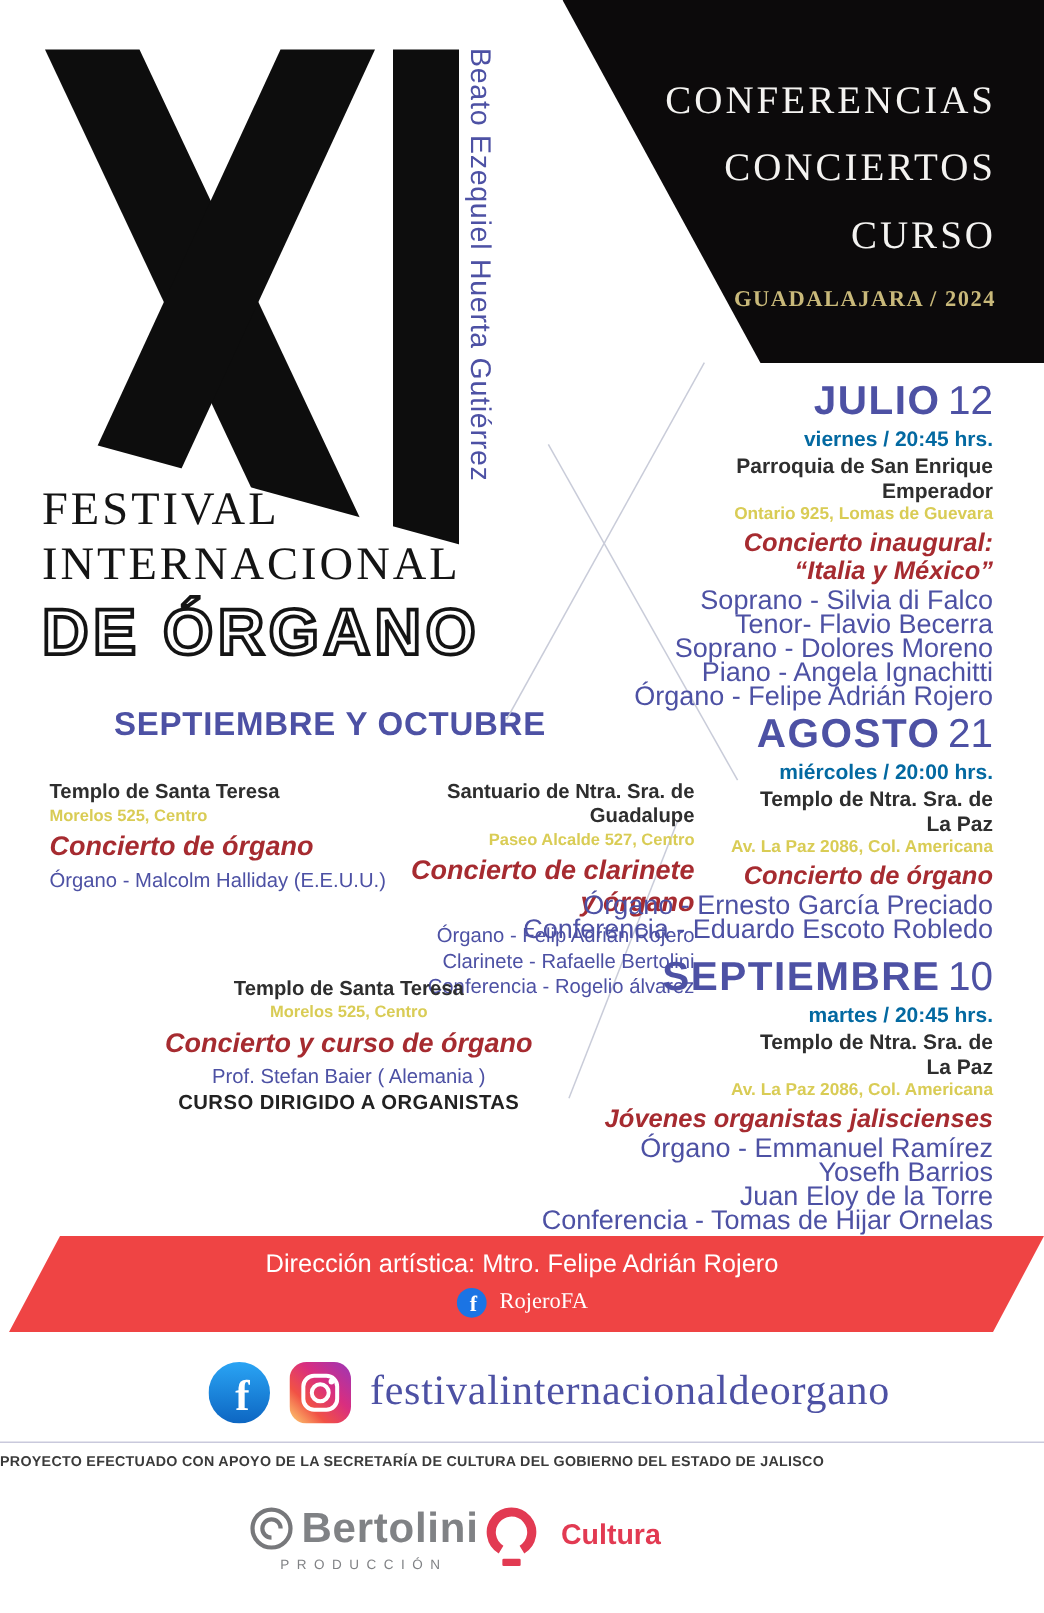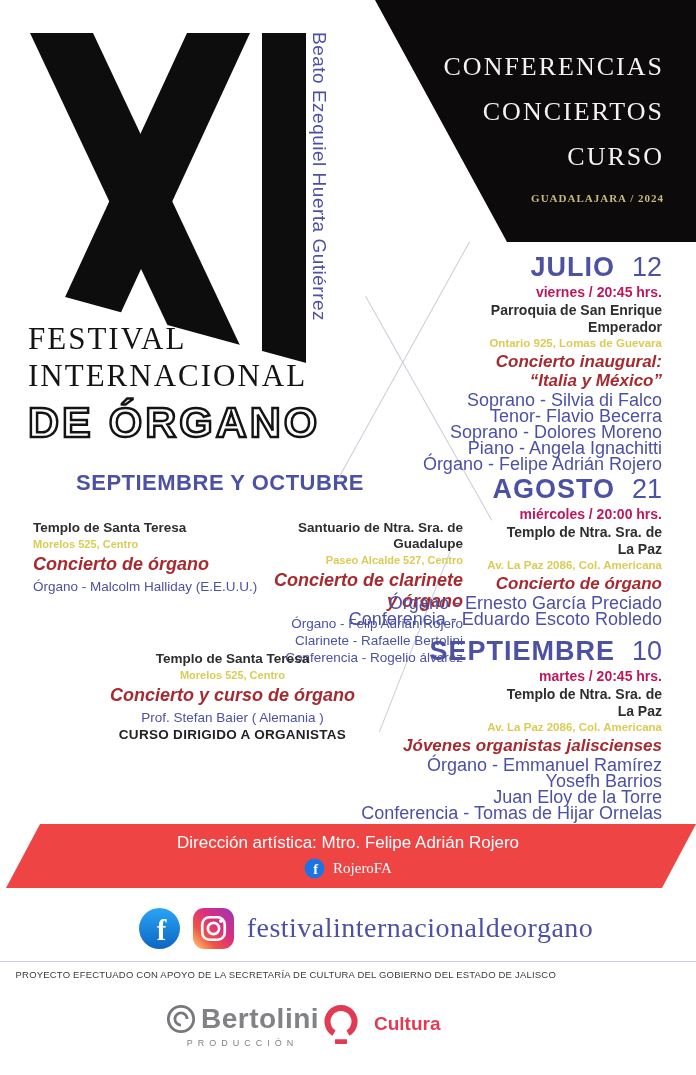--- a/index.html
+++ b/index.html
@@ -13,21 +13,21 @@
   .dedication{position:absolute;left:308px;top:32px;height:330px;
     writing-mode:vertical-rl;font-size:19px;letter-spacing:.5px;
     color:var(--accent-purple,#5358a8);}
 
   
   .top-banner{position:absolute;left:340px;top:0;width:356px;height:242px;background:#0c0a0b;
     clip-path:polygon(35px 0,356px 0,356px 242px,167px 242px);}
   .banner-lines{position:absolute;right:32px;top:44px;text-align:right;white-space:pre-line;
     font-family:"Liberation Serif",serif;font-size:26px;line-height:45px;letter-spacing:2px;color:#f4f3f1;}
   .banner-loc{position:absolute;right:32px;top:192px;font-family:"Liberation Serif",serif;
-    font-weight:bold;font-size:11px;letter-spacing:1px;color:var(--banner-gold,#c9b97a);}
+    font-weight:bold;font-size:15px;letter-spacing:1px;color:var(--banner-gold,#c9b97a);}
 
   
   .title-block{position:absolute;left:28px;top:320px;}
   .title-lines{font-family:"Liberation Serif",serif;font-size:31px;line-height:37px;
     letter-spacing:2px;color:#141414;white-space:pre-line;}
   .title-outline{margin-top:4px;font-weight:bold;font-size:43px;letter-spacing:3px;
     color:#ffffff;-webkit-text-stroke:2.5px #141414;}
 
   .season-heading{position:absolute;left:55px;top:470px;width:330px;text-align:center;
     font-weight:bold;font-size:22px;letter-spacing:.5px;color:var(--accent-purple,#4d51a4);}
@@ -45,44 +45,44 @@
   .etitle{font-size:18px;font-weight:bold;font-style:italic;color:var(--accent-red,#a62b30);
     line-height:21px;margin-bottom:3px;white-space:pre-line;}
   .performers{font-size:13.5px;color:var(--accent-purple,#5b5fae);line-height:17px;white-space:pre-line;}
   .note{font-size:13.5px;font-weight:bold;color:#222;letter-spacing:.3px;margin-top:1px;}
 
   
   .sched{position:absolute;right:34px;text-align:right;}
   .sch-0{top:252px;} .sch-1{top:474px;} .sch-2{top:636px;}
   .sched-date{font-size:27px;line-height:30px;color:var(--accent-purple,#4d51a4);margin-bottom:2px;}
   .sched-date .month{font-weight:bold;letter-spacing:1px;}
-  .sched-date .day{font-weight:normal;margin-left:17px;}
-  .sched-when{font-size:14px;font-weight:bold;line-height:16px;color:#be185d;margin-bottom:2px;}
+  .sched-date .day{font-weight:normal;margin-left:5px;}
+  .sched-when{font-size:14px;font-weight:bold;line-height:16px;color:#0369a1;margin-bottom:2px;}
   .sched-venue{font-size:14px;font-weight:bold;line-height:16.5px;color:#2e2e2e;margin-bottom:2px;white-space:pre-line;}
   .sched-addr{font-size:11.5px;font-weight:bold;line-height:12px;color:var(--accent-yellow,#d9cc55);margin-bottom:3px;}
   .sched-title{font-size:17px;font-weight:bold;font-style:italic;line-height:19px;
     color:var(--accent-red,#a62b30);margin-bottom:2px;white-space:pre-line;}
   .sched-perf{font-size:18px;line-height:16px;color:var(--accent-purple,#5b5fae);white-space:pre-line;}
 
   
   .dir-banner{position:absolute;left:0;top:824px;width:696px;height:64px;background:#ef4444;
     clip-path:polygon(40px 0,696px 0,662px 64px,6px 64px);}
   .dir-text{margin-top:9px;text-align:center;color:#fff;font-size:17px;}
   .dir-fb{display:flex;justify-content:center;align-items:center;gap:8px;margin-top:5px;}
   .dir-fb-label{color:#fff;font-family:"Liberation Serif",serif;font-size:15px;}
 
   
   .social-bar{position:absolute;left:0;top:902px;width:696px;height:52px;display:flex;
     align-items:center;justify-content:center;gap:13px;padding-left:36px;box-sizing:border-box;}
   .social-handle{font-family:"Liberation Serif",serif;font-size:28px;letter-spacing:.5px;
     color:var(--accent-purple,#5c5fa9);}
 
   .divider{position:absolute;left:0;top:961px;width:696px;height:1px;background:#c9c9dc;}
-  .credit{position:absolute;left:0;top:969px;width:556px;text-align:right;
-    font-size:9.5px;font-weight:normal;letter-spacing:.2px;color:#3a3a3a;}
+  .credit{position:absolute;left:0;top:969px;width:556px;text-align:left;
+    font-size:9.5px;font-weight:bold;letter-spacing:.2px;color:#3a3a3a;}
 
   
   .logo-proyecta{position:absolute;left:166px;top:1003px;color:var(--logo-gray,#77787b);}
   .logo-proyecta .row{display:flex;align-items:center;gap:5px;}
   .logo-proyecta .name{font-size:28px;font-weight:bold;letter-spacing:.5px;}
   .logo-proyecta .sub{margin-top:3px;text-align:center;font-size:9px;letter-spacing:5px;}
   .logo-cultura{position:absolute;left:320px;top:1000px;display:flex;align-items:center;gap:12px;}
   .logo-cultura .name{font-size:19px;font-weight:bold;color:var(--cultura-red,#e23a52);}
   .logo-jalisco{position:absolute;left:448px;top:986px;width:112px;text-align:center;color:var(--logo-gray,#8b8d90);}
   .logo-jalisco .name{font-family:"DejaVu Serif",serif;font-size:26px;letter-spacing:1px;line-height:26px;margin-top:1px;}

